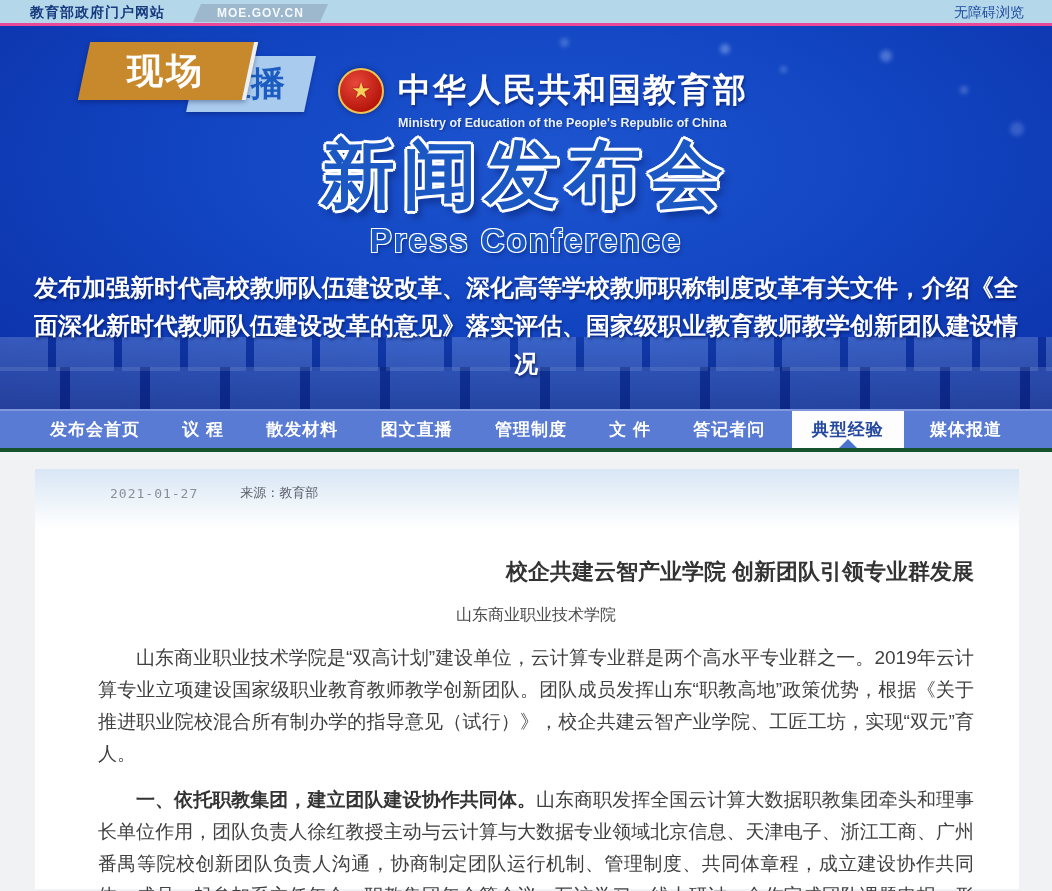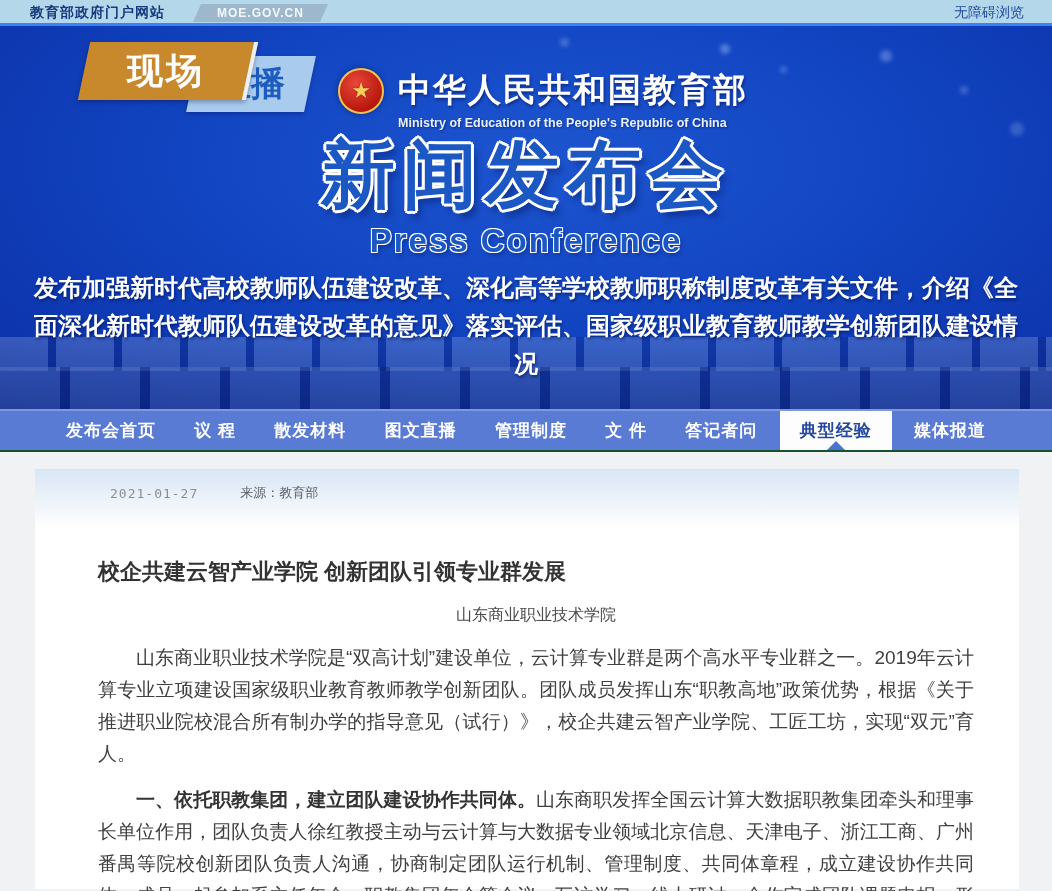--- a/index.html
+++ b/index.html
@@ -1,21 +1,21 @@
 <!DOCTYPE html>
 <html><head>
 <meta charset="utf-8">
 <style>
   * { margin:0; padding:0; box-sizing:border-box; }
   html,body { width:1052px; height:891px; overflow:hidden; }
   body { font-family:"Liberation Sans","DejaVu Sans",sans-serif; background:#f1f2f4; }
   .page { position:relative; width:1052px; height:891px; }
 
   
-  .topbar { position:relative; height:26px; background:#b4d7ea; border-bottom:3px solid #3b82f6; }
+  .topbar { position:relative; height:26px; background:#b4d7ea; border-bottom:3px solid #ec4899; }
   .topbar-inner { position:relative; height:26px; display:flex; align-items:center; }
   .site-name { margin-left:30px; font-size:14px; font-weight:bold; color:#163a7e; letter-spacing:1px; }
   .moe-badge { margin-left:32px; background:#9db8cd; color:#f4f8fb; font-size:12px; font-weight:bold;
                letter-spacing:1px; padding:2px 20px; transform:skewX(-24deg); }
   .moe-badge span { display:inline-block; transform:skewX(24deg); }
   .accessibility { position:absolute; right:28px; font-size:14px; color:#1c4a9e; cursor:pointer; }
 
   
   .banner { position:relative; height:383px; overflow:hidden;
             background:radial-gradient(ellipse at 52% 35%, #1d55cf 0%, #1245c2 45%, #0b2fa6 100%); }
@@ -72,39 +72,39 @@
       text-shadow:-1px -1px 0 #fff, 1px -1px 0 #fff, -1px 1px 0 #fff, 1px 1px 0 #fff,
                   2px 3px 4px rgba(0,18,80,.4); }
 
   
   .topic { position:absolute; top:243px; left:0; width:100%; padding:0 24px; text-align:center;
       font-size:24px; font-weight:bold; color:#ffffff; line-height:38px;
       text-shadow:1px 2px 3px rgba(0,15,70,.6); z-index:3; }
 
   
   .nav { position:relative; height:43px; background:#5a7bd3; border-top:2px solid #7e97dd;
-         border-bottom:2px solid #14532d; display:flex; align-items:stretch;
-         justify-content:space-between; padding:0 50px; }
+         border-bottom:4px solid #14532d; display:flex; align-items:stretch;
+         justify-content:space-between; padding:0 34px; }
   .nav-item { display:flex; align-items:center; padding:0 16px; font-size:17px; font-weight:bold;
               color:#ffffff; letter-spacing:1px; cursor:pointer; white-space:nowrap; position:relative; }
   .nav-item.active { background:#fdfdfd; color:#24479f; padding:0 20px; }
   .nav-item.active .tab-arrow { position:absolute; bottom:0; left:50%; transform:translateX(-50%);
       width:0; height:0; border-left:9px solid transparent; border-right:9px solid transparent;
       border-bottom:9px solid #4a74cc; }
 
   
   .content { position:relative; height:417px; background:#f1f2f4; }
   .card { position:absolute; left:35px; top:17px; width:984px; height:420px;
           background:linear-gradient(180deg,#d9e6f5 0%, #eef4fa 8%, #ffffff 14%);
           padding:12px 45px 0 63px; }
   .meta { display:flex; align-items:center; height:24px; }
   .meta-date { margin-left:12px; font-family:"DejaVu Sans Mono","Liberation Mono",monospace;
                font-size:13px; color:#8a8f96; letter-spacing:1px; }
   .meta-source { margin-left:42px; font-size:13px; color:#5a5f66; }
-  .article-title { margin-top:52px; text-align:left; font-size:22px; font-weight:bold; color:#333333; }
+  .article-title { margin-top:52px; text-align:right; font-size:22px; font-weight:bold; color:#333333; }
   .article-subtitle { margin-top:18px; text-align:center; font-size:16px; color:#4a4a4a; }
   .article-body { margin-top:16px; font-size:19px; color:#404040; line-height:32px; text-align:justify; }
   .article-body p { text-indent:2em; margin-top:14px; }
   .article-body p b { font-weight:bold; color:#333; }
 </style>
 </head>
 <body>
 
 <div class="page">
 

